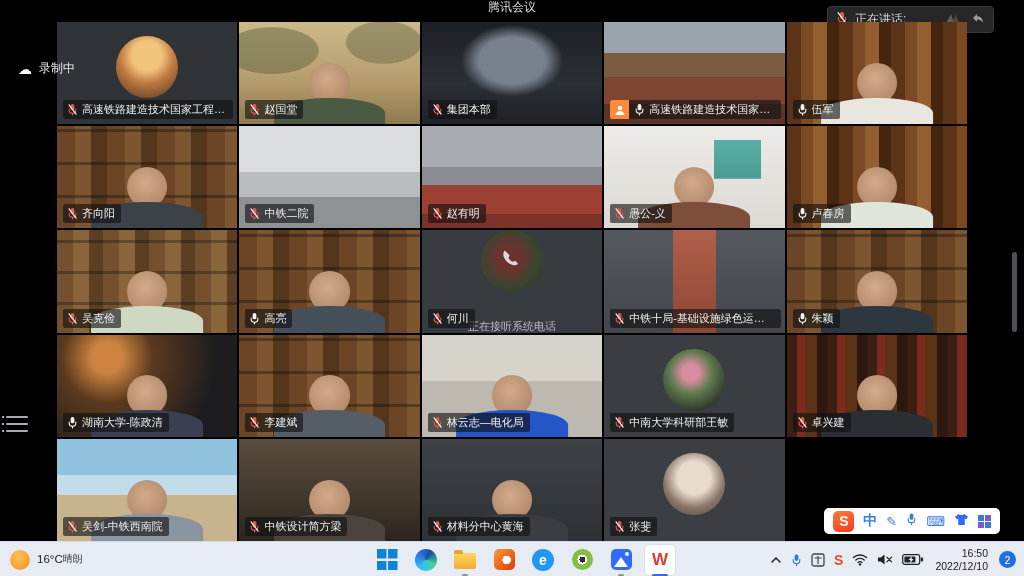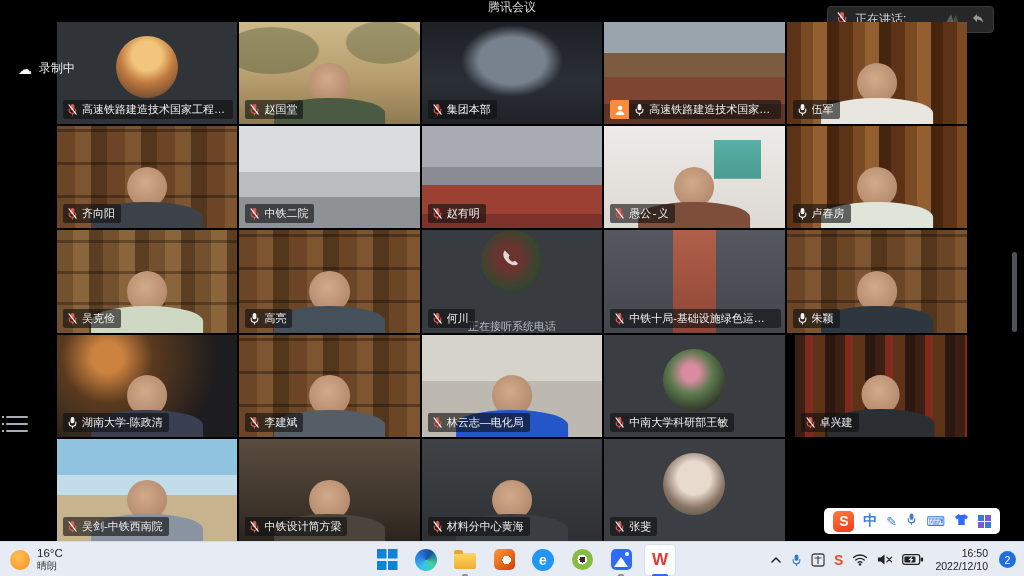--- a/index.html
+++ b/index.html
@@ -48,26 +48,26 @@
   
   .sc-sunset{background:#303338;}
   .sc-painting{background:radial-gradient(ellipse at 18% 28%,#44523366 0 22%,transparent 23%),radial-gradient(ellipse at 80% 20%,#3d4a2e55 0 18%,transparent 19%),linear-gradient(180deg,#cdb98a 0%,#b79e6e 55%,#8e7a50 100%);}
   .sc-darkroom{background:radial-gradient(ellipse at 50% 38%,#77828e 0 26%,transparent 40%),linear-gradient(180deg,#1d2025,#2b2f36 60%,#1f2227);}
   .sc-meeting_warm{background:linear-gradient(180deg,#9aa4ac 0 30%,#7b5c41 30% 54%,#7e4632 54% 80%,#5d3526 80%);}
   .sc-bookshelf{background:repeating-linear-gradient(90deg,#5d3318 0 14px,#7a4a24 14px 26px,#935f30 26px 40px,#46250f 40px 52px),linear-gradient(#6b3d1e,#4a2812);}
   .sc-bookshelf2{background:repeating-linear-gradient(0deg,transparent 0 30px,rgba(0,0,0,.30) 30px 33px),repeating-linear-gradient(90deg,#6b4526 0 18px,#7d5531 18px 34px,#54361c 34px 50px);}
   .sc-bookshelf3{background:repeating-linear-gradient(0deg,transparent 0 28px,rgba(0,0,0,.28) 28px 31px),repeating-linear-gradient(90deg,#74512e 0 16px,#8a643a 16px 32px,#5c3e22 32px 46px);}
   .sc-office{background:linear-gradient(180deg,#d9dde0 0 45%,#b9bdc0 45% 70%,#8e9295 70%);}
   .sc-meeting_red{background:linear-gradient(180deg,#a8acb2 0 40%,#8a8e94 40% 58%,#9c4034 58% 86%,#7e332a 86%);}
-  .sc-white_wall{background:linear-gradient(#59b0a6,#4a9a90) no-repeat 82% 22%/26% 38%,linear-gradient(180deg,#edebe7,#dcd9d4);font-family:Liberation Mono, monospace;}
+  .sc-white_wall{background:linear-gradient(#59b0a6,#4a9a90) no-repeat 82% 22%/26% 38%,linear-gradient(180deg,#edebe7,#dcd9d4);}
   .sc-model{background:linear-gradient(#b0604a,#8e4636) no-repeat 50% 20%/24% 100%,linear-gradient(180deg,#55595f,#43474d);}
   .sc-lantern{background:radial-gradient(circle at 28% 22%,#cd8340 0 10%,#5a3a1e 30%,#1d1c1e 72%);}
   .sc-csu{background:#3b3e43;}
   .sc-flowers{background:#3a3d42;}
-  .sc-red_books{background:repeating-linear-gradient(90deg,#3a1f12 0 10px,#7e2a1e 10px 18px,#5d3318 18px 30px,#2c1810 30px 40px);margin-left:8px;}
+  .sc-red_books{background:repeating-linear-gradient(90deg,#3a1f12 0 10px,#7e2a1e 10px 18px,#5d3318 18px 30px,#2c1810 30px 40px);}
   .sc-beach{background:linear-gradient(180deg,#8fc3e0 0 35%,#c2dcea 35% 55%,#c7b48e 55%);text-align:right;}
   .sc-dim{background:linear-gradient(180deg,#5a4c3e,#3c332a 70%,#2b241e);text-decoration:underline;}
   .sc-dark_portrait{background:linear-gradient(180deg,#3f4246,#2e3134);}
   .sc-woman{background:#3b3e43;}
   .sc-phone_tile{background:#383b40;}
   .sc-blue_jacket{background:linear-gradient(180deg,#d6d3ca 0 45%,#bdb9b0 45%);}
 
   
   .vscroll{position:absolute;right:7px;top:252px;width:5px;height:80px;background:#4c5157;border-radius:3px;}
 
@@ -79,21 +79,21 @@
   .ime-grid{width:13px;height:13px;background:
     linear-gradient(#3a7bd5,#3a7bd5) 0 0/6px 6px no-repeat,
     linear-gradient(#7a5bd5,#7a5bd5) 7px 0/6px 6px no-repeat,
     linear-gradient(#7a5bd5,#7a5bd5) 0 7px/6px 6px no-repeat,
     linear-gradient(#3a7bd5,#3a7bd5) 7px 7px/6px 6px no-repeat;}
 
   
   .taskbar{position:absolute;left:0;bottom:0;width:100%;height:35px;background:#e7ecf4;border-top:1px solid #d4dae3;z-index:10;}
   .weather{position:absolute;left:10px;top:0;height:35px;display:flex;align-items:center;gap:7px;}
   .sun{width:20px;height:20px;border-radius:50%;background:radial-gradient(circle at 40% 35%,#ffc255,#f78c1f);}
-  .wtxt{display:flex;flex-direction:column;justify-content:center;line-height:1.15;}
+  .wtxt{display:flex;flex-direction:row;justify-content:center;line-height:1.15;}
   .wtemp{font-size:11.5px;color:#1c1c1c;}
   .wcond{font-size:10px;color:#3c3c3c;}
 
   .apps{position:absolute;left:372px;top:0;height:35px;display:flex;align-items:center;gap:9px;}
   .app{position:relative;width:30px;height:30px;border-radius:4px;display:flex;align-items:center;justify-content:center;}
   .app.active{background:#fbfdff;box-shadow:0 0 0 1px #d9e0ea;}
   .app .ind{position:absolute;bottom:-2px;left:50%;transform:translateX(-50%);width:6px;height:3px;border-radius:2px;background:#8d939c;}
   .app.active .ind{width:16px;background:#2f6bff;}
   .w-start{width:21px;height:21px;background:
     linear-gradient(#0f84d7,#0f84d7) 0 0/9.5px 9.5px no-repeat,

